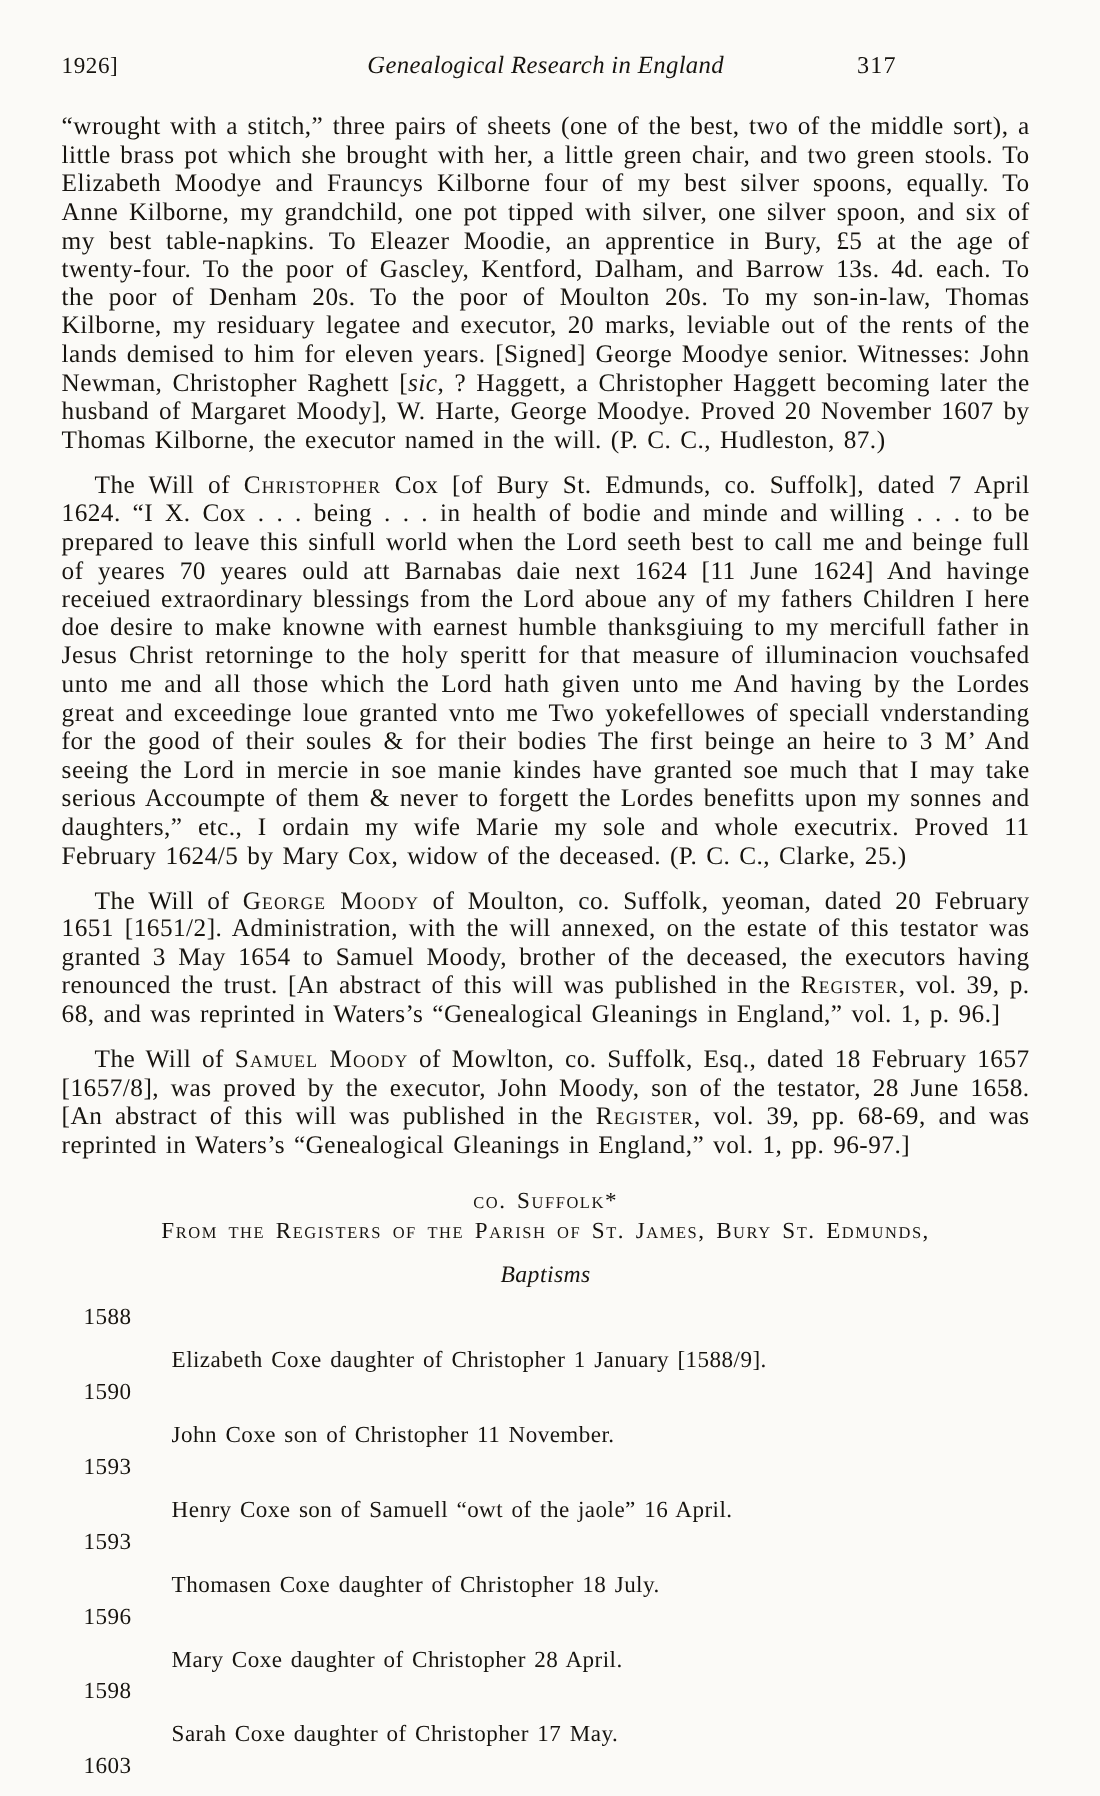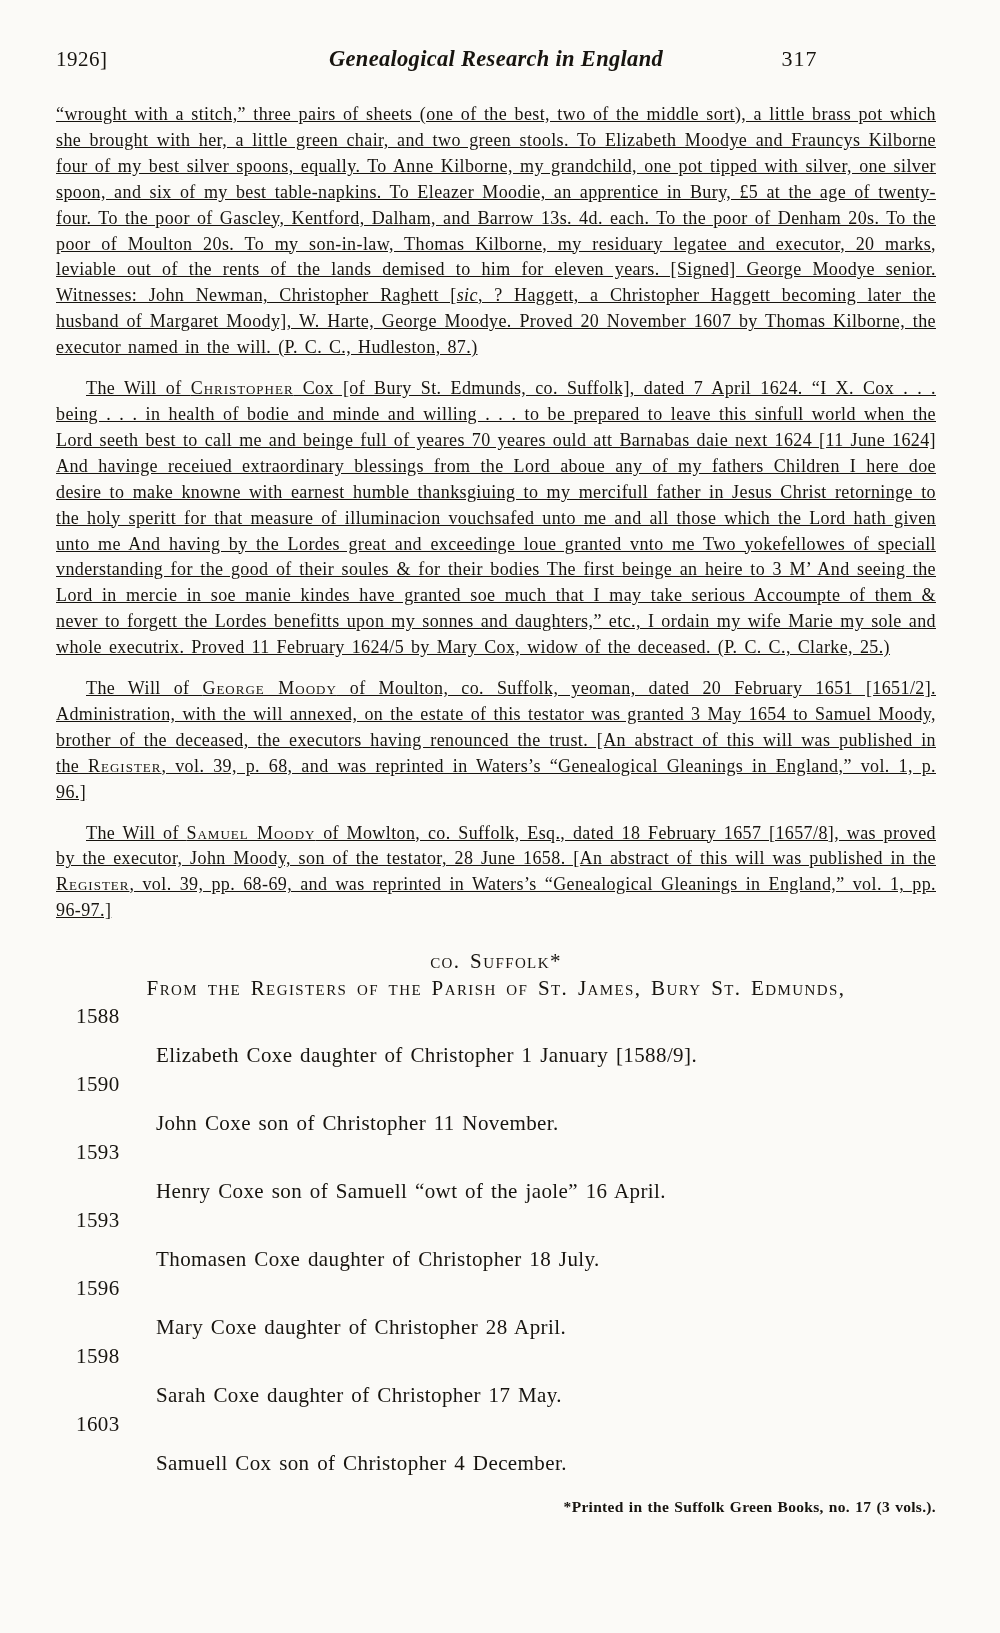--- a/index.html
+++ b/index.html
@@ -25,34 +25,32 @@
     align-items:baseline;
     font-size:21px;
     margin-bottom:30px;
   }
   .runhead .left{text-align:left;letter-spacing:.5px;}
   .runhead .title{
     text-align:center;
     font-style:italic;
     font-size:22.5px;
     letter-spacing:.3px;
-    font-weight:bold;
   }
   .runhead .right{text-align:center;font-size:22px;letter-spacing:1px;}
 
   
   .bodytext p.para{
     margin:15px 0 11px 0;
-    font-size:18px;
+    font-size:23px;
     line-height:25.9px;
     text-align:justify;
     text-indent:30px;
     letter-spacing:.4px;
     word-spacing:2px;
-    text-decoration:underline;
   }
   .bodytext p.para.noindent{text-indent:0;}
   .i{font-style:italic;}
   .sc{font-variant:small-caps;letter-spacing:1px;}
 
   
   .sect-head{
     margin-top:24px;
     text-align:center;
     font-size:21px;
@@ -107,20 +105,21 @@
       <p class="para"><span>The Will of </span><span class="sc">Christopher</span><span> Cox [of Bury St. Edmunds, co. Suffolk], dated 7 April 1624.  “I X. Cox . . . being . . . in health of bodie and minde and willing . . . to be prepared to leave this sinfull world when the Lord seeth best to call me and beinge full of yeares 70 yeares ould att Barnabas daie next 1624 [11 June 1624]  And havinge receiued extraordinary blessings from the Lord aboue any of my fathers Children I here doe desire to make knowne with earnest humble thanksgiuing to my mercifull father in Jesus Christ retorninge to the holy speritt for that measure of illuminacion vouchsafed unto me and all those which the Lord hath given unto me And having by the Lordes great and exceedinge loue granted vnto me Two yokefellowes of speciall vnderstanding for the good of their soules &amp; for their bodies  The first beinge an heire to 3 M’  And seeing the Lord in mercie in soe manie kindes have granted soe much that I may take serious Accoumpte of them &amp; never to forgett the Lordes benefitts upon my sonnes and daughters,” etc., I ordain my wife Marie my sole and whole executrix.  Proved 11 February 1624/5 by Mary Cox, widow of the deceased.  (P. C. C., Clarke, 25.)</span></p>
       <p class="para"><span>The Will of </span><span class="sc">George Moody</span><span> of Moulton, co. Suffolk, yeoman, dated 20 February 1651 [1651/2].  Administration, with the will annexed, on the estate of this testator was granted 3 May 1654 to Samuel Moody, brother of the deceased, the executors having renounced the trust.  [An abstract of this will was published in the </span><span class="sc">Register</span><span>, vol. 39, p. 68, and was reprinted in Waters’s “Genealogical Gleanings in England,” vol. 1, p. 96.]</span></p>
       <p class="para"><span>The Will of </span><span class="sc">Samuel Moody</span><span> of Mowlton, co. Suffolk, Esq., dated 18 February 1657 [1657/8], was proved by the executor, John Moody, son of the testator, 28 June 1658.  [An abstract of this will was published in the </span><span class="sc">Register</span><span>, vol. 39, pp. 68-69, and was reprinted in Waters’s “Genealogical Gleanings in England,” vol. 1, pp. 96-97.]</span></p>
     </div>
 
   <div class="sect-head">
     <div>co. Suffolk*</div>
     <div>From the Registers of the Parish of St. James, Bury St. Edmunds,</div>
   </div>
 
+  <div class="subhead">Baptisms</div>
 
   <div class="bap-list" id="baptism-list">
       <div class="bap-row">
         <span class="bap-year">1588</span>
         <span class="bap-text">Elizabeth Coxe daughter of Christopher 1 January [1588/9].</span>
       </div>
       <div class="bap-row">
         <span class="bap-year">1590</span>
         <span class="bap-text">John Coxe son of Christopher 11 November.</span>
       </div>

